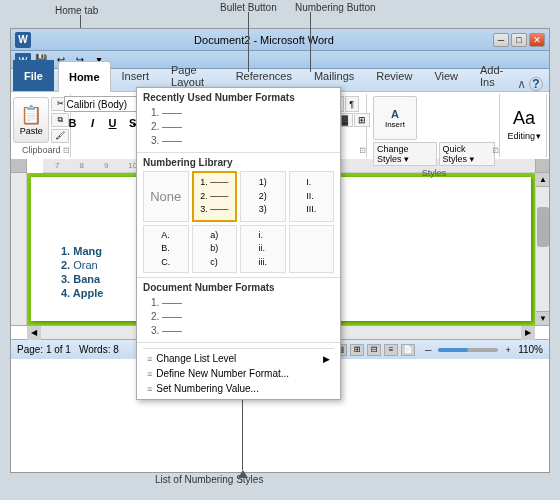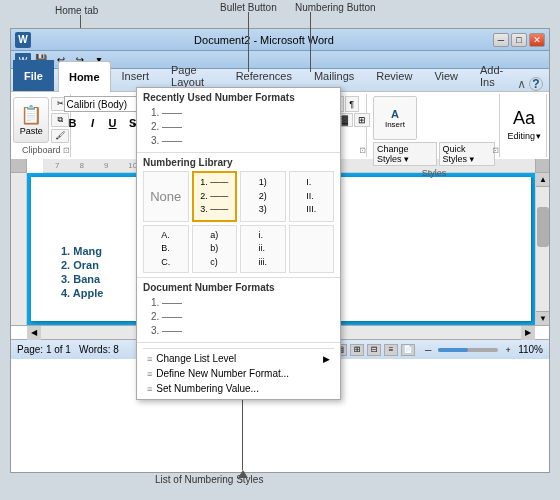--- a/index.html
+++ b/index.html
@@ -298,21 +298,21 @@
       font-size: 10px;
     }
     .dropdown-divider { border-top: 1px solid #ddd; margin: 2px 0; }
     .ruler-v {
       width: 16px;
       background: #e8e8e8;
       border-right: 1px solid #ccc;
     }
     .doc-page-area {
       flex: 1;
-      background: #0ea5e9;
+      background: #84cc16;
       padding: 4px;
       overflow: hidden;
     }
     .doc-page {
       background: #fff;
       width: 100%;
       height: 100%;
       padding: 20px 30px;
       box-shadow: 1px 1px 4px rgba(0,0,0,0.4);
     }
@@ -619,21 +619,21 @@
       </div>
 
       <div style="display:flex;flex:1;overflow:hidden;">
 
         <div class="ruler-v"></div>
 
         <div class="doc-page-area">
           <div class="doc-page">
             <div style="margin-bottom:8px;height:40px;"></div>
             <div class="doc-list-item">1. <span style="color:#1a5276;font-weight:bold;">Mang</span></div>
-            <div class="doc-list-item">2. <span style="color:#1a5276;font-weight:bold;">Oran</span></div>
+            <div class="doc-list-item">2. <span style="color:#1a5276;font-weight:normal;">Oran</span></div>
             <div class="doc-list-item">3. <span style="color:#1a5276;font-weight:bold;">Bana</span></div>
             <div class="doc-list-item">4. <span style="color:#1a5276;font-weight:bold;">Apple</span></div>
           </div>
         </div>
 
         <div class="scrollbar-v">
           <div style="width:14px;height:14px;background:#d0d0d0;display:flex;align-items:center;justify-content:center;font-size:8px;cursor:pointer;border-bottom:1px solid #aaa;">▲</div>
           <div class="scrollbar-thumb"></div>
           <div style="width:14px;height:14px;background:#d0d0d0;display:flex;align-items:center;justify-content:center;font-size:8px;cursor:pointer;border-top:1px solid #aaa;margin-top:auto;">▼</div>
         </div>

